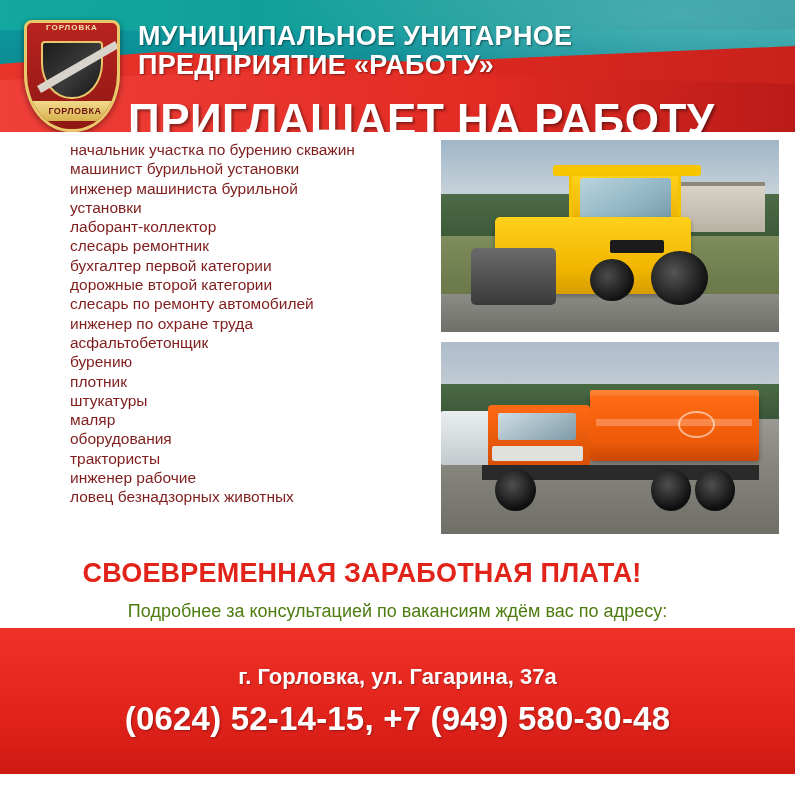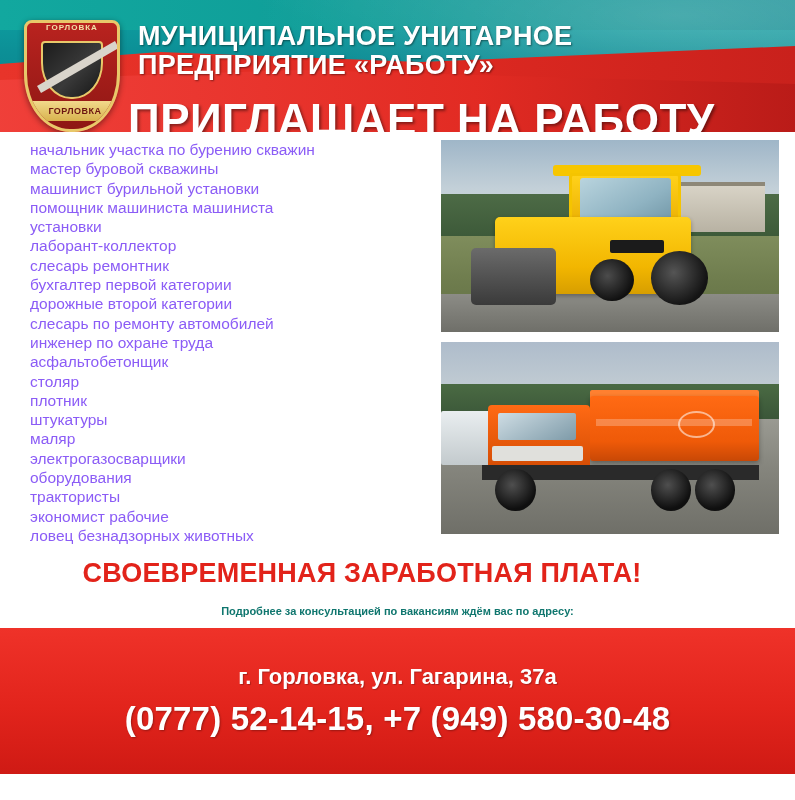--- a/index.html
+++ b/index.html
@@ -111,22 +111,23 @@
   .body-area {
     position: relative; width: 795px; height: 420px; background: #ffffff;
   }
   .vacancy-list {
     position: absolute; left: 30px; top: 8px; width: 415px;
   }
   .vacancy-list li {
     list-style: none;
     font-size: 15.5px;
     line-height: 1.245;
-    color: #8b5cf6;
+    color: #7f1d1d;
     white-space: nowrap;
+    margin-left: 40px;
   }
 
   .photos {
     position: absolute; right: 16px; top: 8px; width: 338px;
   }
   .photo {
     position: relative; width: 338px; border: 0; overflow: hidden;
   }
   .photo-top { height: 192px; margin-bottom: 10px; }
   .photo-bottom { height: 192px; }
@@ -207,21 +208,21 @@
     font-size: 27px; font-weight: 800; color: #e2231a; letter-spacing: 0.2px;
     white-space: nowrap;
   }
 
   .subline {
     position: relative; width: 795px; height: 34px;
     display: flex; align-items: center; justify-content: center;
     background: #ffffff;
   }
   .subline span {
-    font-size: 11px; color: #0f766e; font-weight: 700;
+    font-size: 18px; color: #4d7c0f; font-weight: 400;
   }
 
   
   .footer {
     position: relative; width: 795px; height: 146px;
     background: linear-gradient(180deg,#ef3229 0%, #e2241c 55%, #cf1a14 100%);
     display: flex; flex-direction: column; align-items: center; justify-content: center;
     gap: 10px;
   }
   .footer-addr {
@@ -261,39 +262,37 @@
     <div class="hdr-text">
       <div class="hdr-line1">МУНИЦИПАЛЬНОЕ УНИТАРНОЕ</div>
       <div class="hdr-line2">ПРЕДПРИЯТИЕ «РАБОТУ»</div>
     </div>
     <div class="hdr-big">ПРИГЛАШАЕТ НА РАБОТУ</div>
   </div>
 
   <div class="body-area">
     <ul class="vacancy-list">
       <li>начальник участка по бурению скважин</li>
-      <li>мастер буровой скважины</li>
       <li>машинист бурильной установки</li>
-      <li>помощник машиниста машиниста</li>
+      <li>инженер машиниста бурильной</li>
       <li>установки</li>
       <li>лаборант-коллектор</li>
       <li>слесарь ремонтник</li>
       <li>бухгалтер первой категории</li>
       <li>дорожные второй категории</li>
       <li>слесарь по ремонту автомобилей</li>
       <li>инженер по охране труда</li>
       <li>асфальтобетонщик</li>
-      <li>столяр</li>
+      <li>бурению</li>
       <li>плотник</li>
       <li>штукатуры</li>
       <li>маляр</li>
-      <li>электрогазосварщики</li>
       <li>оборудования</li>
       <li>трактористы</li>
-      <li>экономист рабочие</li>
+      <li>инженер рабочие</li>
       <li>ловец безнадзорных животных</li>
     </ul>
 
     <div class="photos">
       <div class="photo photo-top">
         <div class="p1-sky"></div>
         <div class="p1-trees"></div>
         <div class="p1-bld-roof"></div>
         <div class="p1-bld"></div>
         <div class="p1-ground"></div>
@@ -331,16 +330,16 @@
   <div class="salary">
     <span>СВОЕВРЕМЕННАЯ ЗАРАБОТНАЯ ПЛАТА!</span>
   </div>
 
   <div class="subline">
     <span>Подробнее за консультацией по вакансиям ждём вас по адресу:</span>
   </div>
 
   <div class="footer">
     <div class="footer-addr">г. Горловка, ул. Гагарина, 37а</div>
-    <div class="footer-phone">(0777) 52-14-15, +7 (949) 580-30-48</div>
+    <div class="footer-phone">(0624) 52-14-15, +7 (949) 580-30-48</div>
   </div>
 
 </div>
 
 </body></html>

